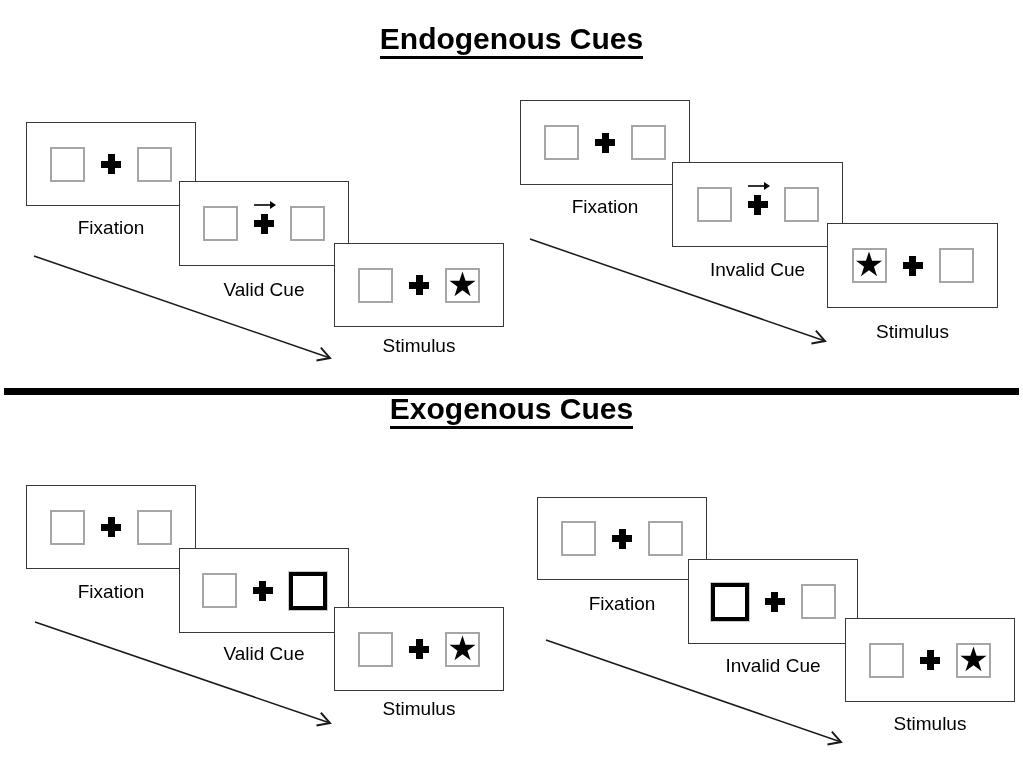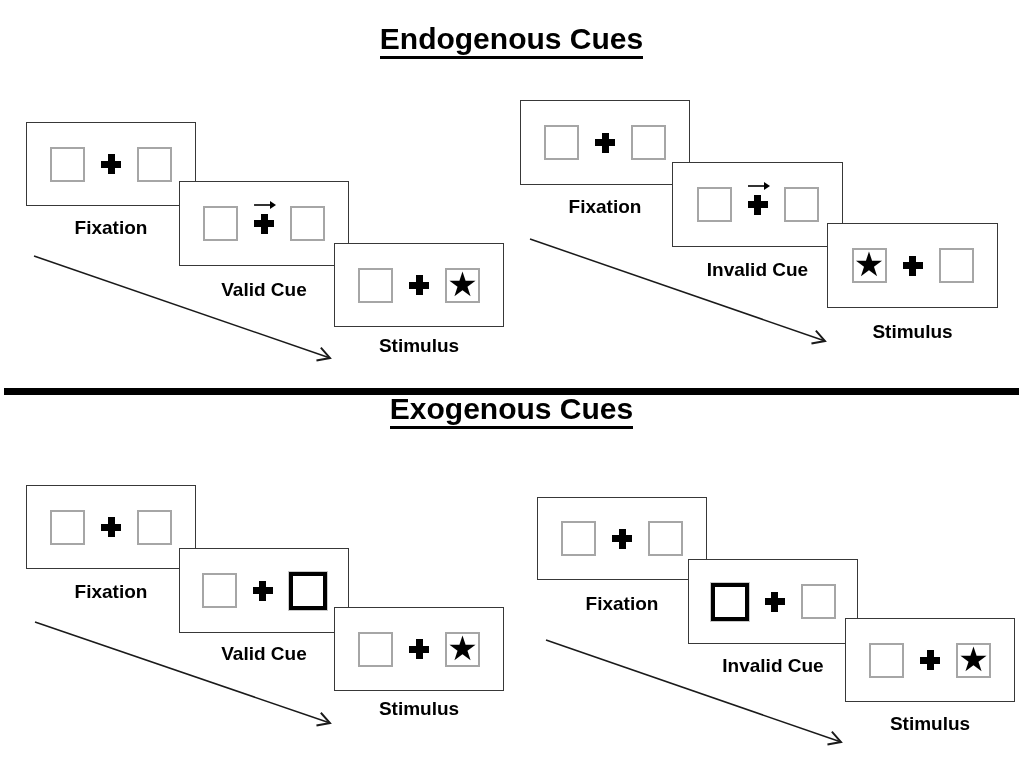--- a/index.html
+++ b/index.html
@@ -27,21 +27,21 @@
     font-size:34px;line-height:31px;color:#000;
     transform:translateY(-1px);
     font-family:"DejaVu Sans",sans-serif;
   }
   .plus-wrap{position:relative;width:20px;height:20px;flex:0 0 auto;}
   .plus{position:absolute;left:0;top:0;width:20px;height:20px;}
   .plus::before{content:"";position:absolute;left:6.5px;top:0;width:7px;height:20px;background:#000;}
   .plus::after{content:"";position:absolute;top:6.5px;left:0;width:20px;height:7px;background:#000;}
   .cue-arrow{position:absolute;left:-1px;top:-16px;}
   .label{
-    position:absolute;font-size:19px;font-weight:bold;text-align:center;line-height:1.0;
+    position:absolute;font-size:19px;font-weight:normal;text-align:center;line-height:1.0;
     white-space:nowrap;
   }
   .divider{position:absolute;left:4px;right:4px;height:7px;background:#000;}
   .overlay{position:absolute;left:0;top:0;pointer-events:none;}
 </style>
 </head>
 <body>
 
 <div class="stage">
 

